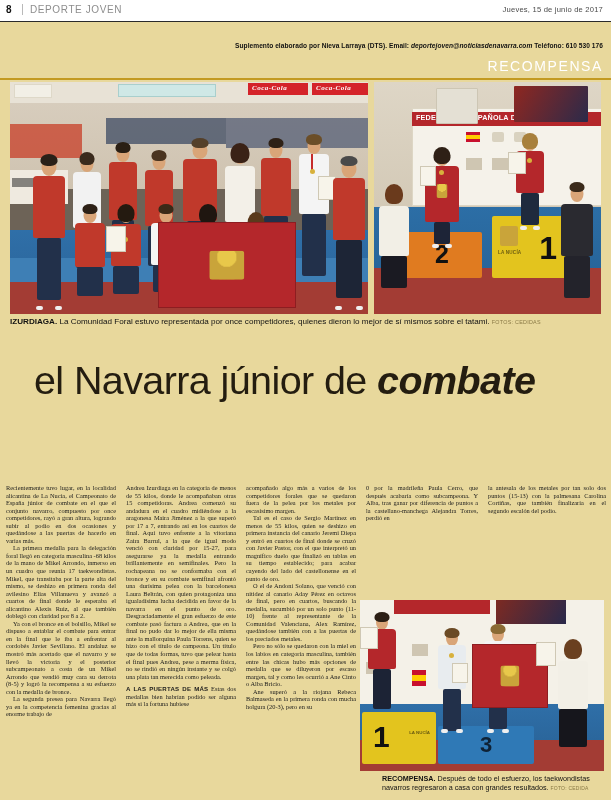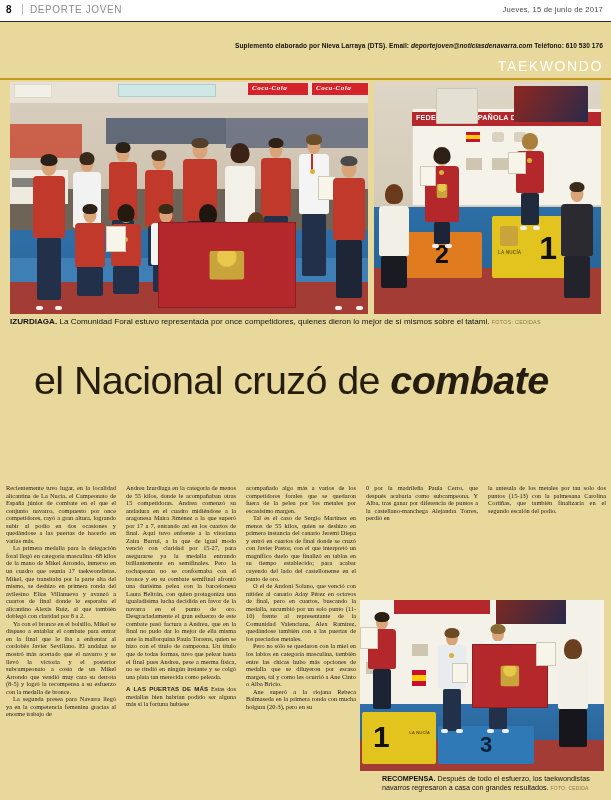--- a/index.html
+++ b/index.html
@@ -164,21 +164,21 @@
     <div class="folio">8</div>
     <div class="sect">DEPORTE JOVEN</div>
     <div class="date">Jueves, 15 de junio de 2017</div>
   </div>
   <div class="rule-top"></div>
 
   <div class="credit">
     <span>Suplemento elaborado por Nieva Larraya (DTS). Email: </span><i>deportejoven@noticiasdenavarra.com</i><span> Teléfono: 610 530 176</span>
   </div>
 
-  <div class="sport">TAEKWONDO</div>
+  <div class="sport">RECOMPENSA</div>
   <div class="rule-band"></div>
 
   <div class="photoA">
     <div class="sc">
       <div class="wall"></div>
       <div class="wallhi"></div>
 
       <div class="banner" style="left:4px;top:2px;width:36px;height:12px;"></div>
       <div class="banner" style="left:108px;top:2px;width:96px;height:11px;background:#cfe8e6;border-color:#a9cfcd;"></div>
       <div class="cocacola" style="left:238px;top:1px;width:60px;height:12px;">
@@ -373,21 +373,21 @@
       </div>
     </div>
   </div>
 
   <div class="cap1">
     <b>IZURDIAGA.</b><span> La Comunidad Foral estuvo representada por once competidores, quienes dieron lo mejor de sí mismos sobre el tatami.</span>
     <span class="src">FOTOS: CEDIDAS</span>
   </div>
 
   <h1 class="headline">
-    <span class="l2"><span>el Nacional cruzó de </span><b>combate</b></span>
+    <span class="l2"><span>el Navarra júnior de </span><b>combate</b></span>
   </h1>
 
 
   <div class="cols">
 
     <div class="col c1">
       <p class="first">Recientemente tuvo lugar, en la localidad alicantina de La Nucía, el Campeonato de España júnior de combate en el que el conjunto navarro, compuesto por once competidores, rayó a gran altura, logrando subir al podio en dos ocasiones y quedándose a las puertas de hacerlo en varias más.</p>
       <p>La primera medalla para la delegación foral llegó en categoría masculina -68 kilos de la mano de Mikel Arrondo, inmerso en un cuadro que reunía 17 taekwondistas. Mikel, que transitaba por la parte alta del mismo, se deshizo en primera ronda del avilesino Elías Villanueva y avanzó a cuartos de final donde le esperaba el alicantino Alexis Ruiz, al que también doblegó con claridad por 8 a 2.</p>
       <p>Ya con el bronce en el bolsillo, Mikel se dispuso a entablar el combate para entrar en la final que le iba a enfrentar al cordobés Javier Sevillano. El andaluz se mostró más acertado que el navarro y se llevó la victoria y el posterior subcampeonato a costa de un Mikel Arrondo que vendió muy cara su derrota (8-5) y logró la recompensa a su esfuerzo con la medalla de bronce.</p>
       <p>La segunda presea para Navarra llegó ya en la competencia femenina gracias al enorme trabajo de</p>

